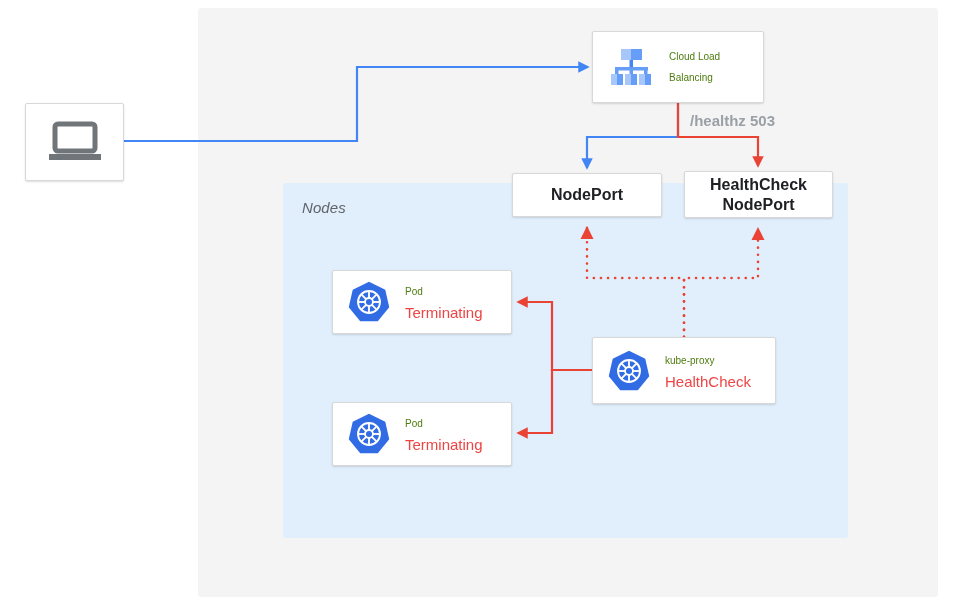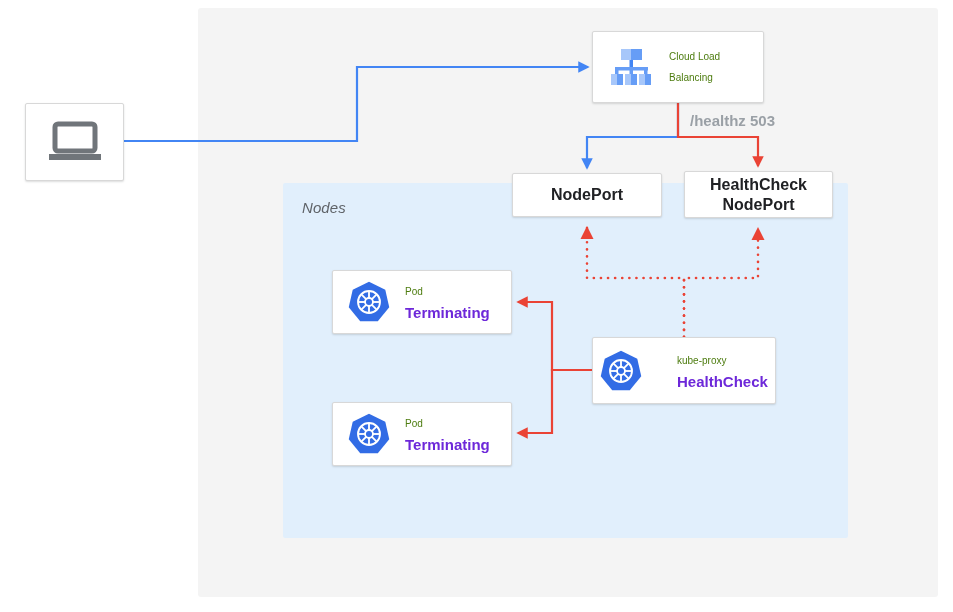--- a/index.html
+++ b/index.html
@@ -44,35 +44,35 @@
     background: #ffffff;
     border: 1px solid #d8d8d8;
     border-radius: 2px;
     box-shadow: 0 1px 2px rgba(60,64,67,.18);
     box-sizing: border-box;
     display: flex;
     align-items: center;
   }
   .box .txt { display: flex; flex-direction: column; }
   .title-reg { font-size: 10px; color: #4d7c0f; line-height: 21px; white-space: nowrap; }
-  .sub-reg   { font-size: 15px; color: #6d28d9; line-height: 21px; white-space: nowrap; font-weight: bold; }
+  .sub-reg   { font-size: 15px; color: #ef4444; line-height: 21px; white-space: nowrap; }
   .title-bold{ font-size: 16px; color: #202124; font-weight: bold; line-height: 20px;
                white-space: nowrap; text-align: center; width: 100%; }
 
   
   #client-box  { left: 25px;  top: 103px; width: 99px;  height: 78px;
                  justify-content: center; }
   #clb-box     { left: 592px; top: 31px;  width: 172px; height: 72px; padding-left: 14px; }
   #nodeport-box{ left: 512px; top: 173px; width: 150px; height: 44px;
                  justify-content: center; }
   #hc-box      { left: 684px; top: 171px; width: 149px; height: 47px;
                  }
   #pod1-box    { left: 332px; top: 270px; width: 180px; height: 64px; padding-left: 14px; }
   #pod2-box    { left: 332px; top: 402px; width: 180px; height: 64px; padding-left: 14px; }
-  #kubeproxy-box{left: 592px; top: 337px; width: 184px; height: 67px; padding-left: 6px; gap: 20px; }
+  #kubeproxy-box{left: 592px; top: 337px; width: 184px; height: 67px; padding-left: 14px; }
 
   .icon-slot { flex: 0 0 auto; margin-right: 14px; display: flex;
                align-items: center; justify-content: center; }
 
   
   #wires { position: absolute; left: 0; top: 0; width: 953px; height: 612px; }
 
   .healthz-label {
     position: absolute;
     left: 690px; top: 112px;

